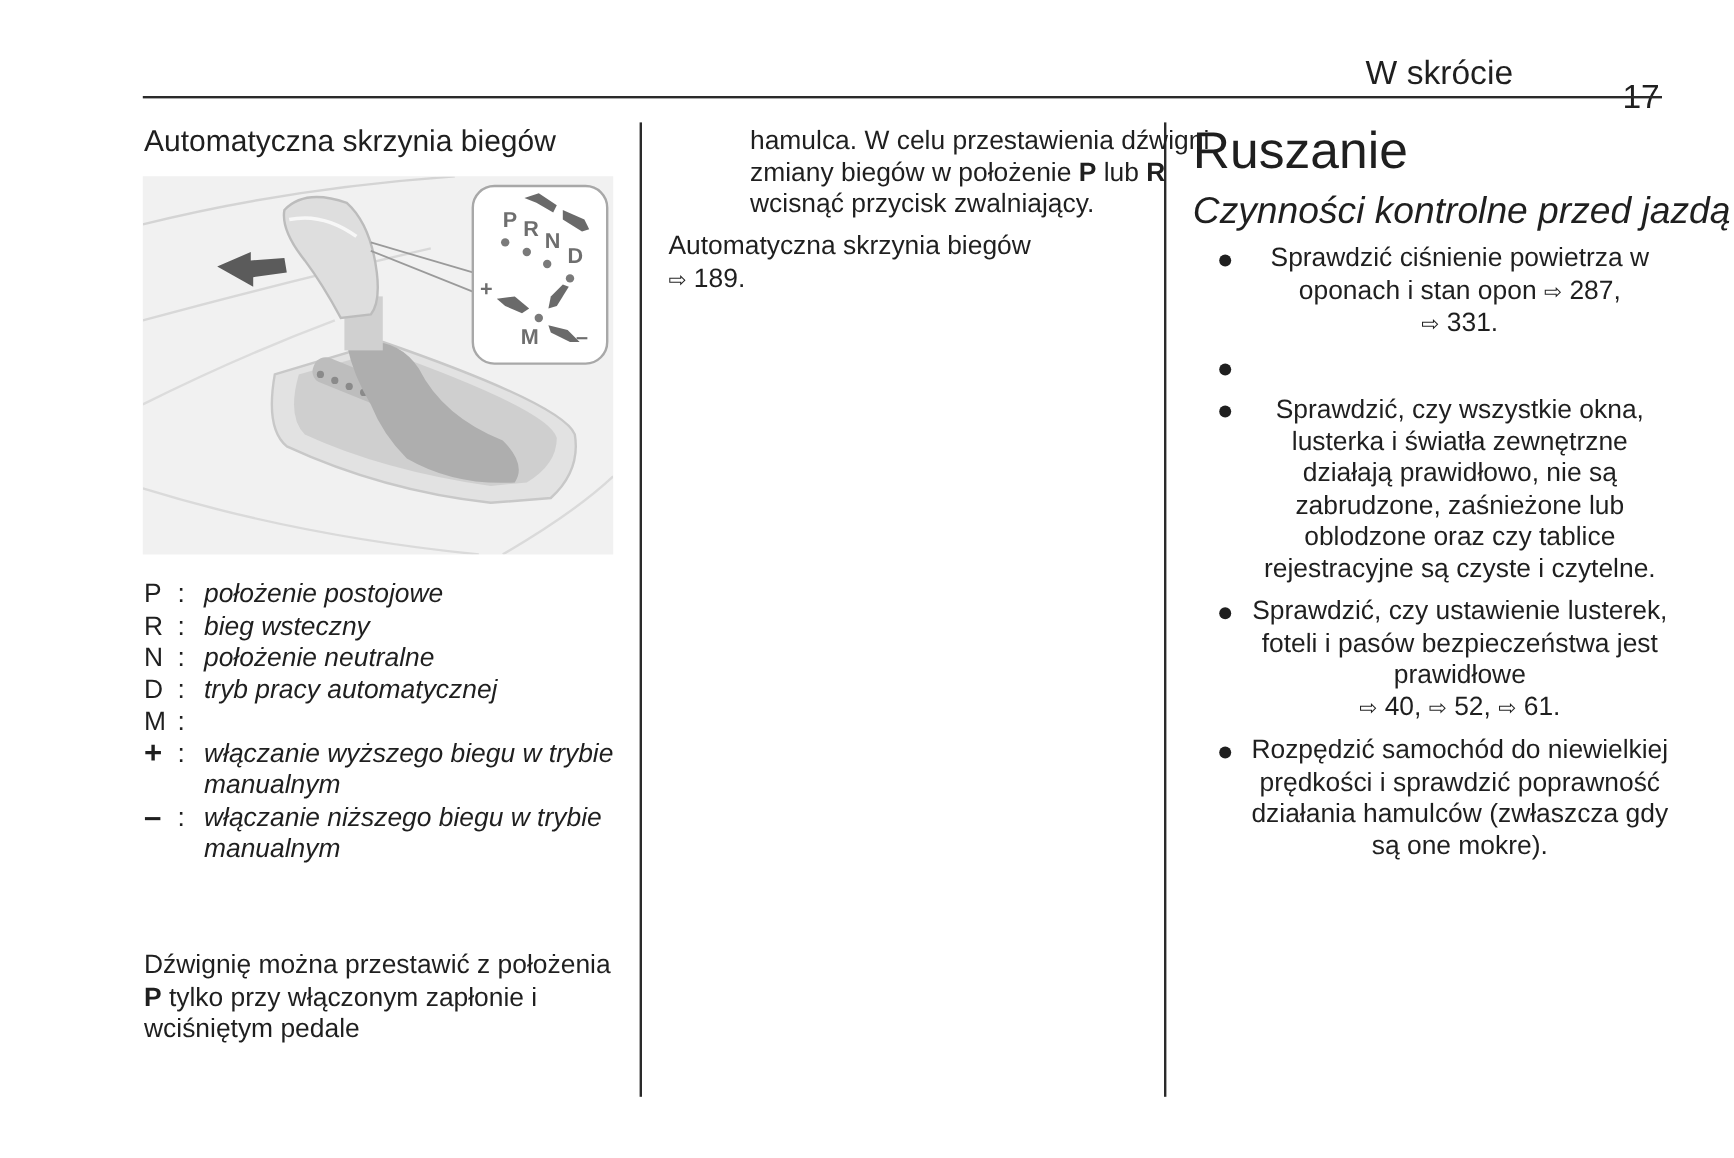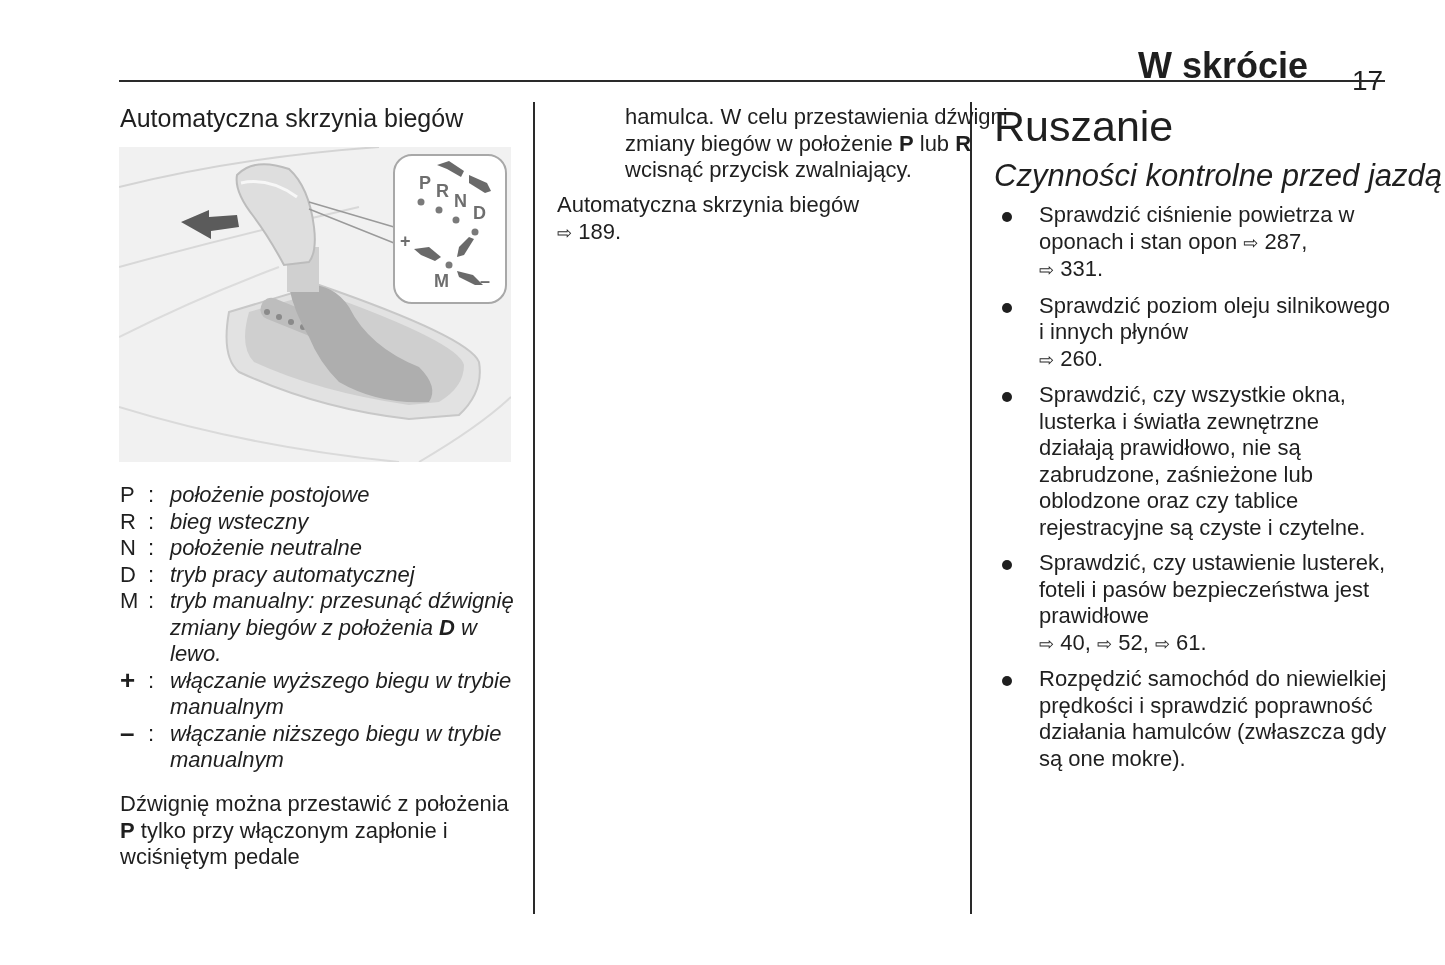--- a/index.html
+++ b/index.html
@@ -1,19 +1,19 @@
 <!DOCTYPE html>
 <html><head>
 <meta charset="utf-8">
 <style>
   html, body { margin: 0; padding: 0; background: #ffffff; }
   body { width: 1445px; height: 965px; position: relative; overflow: hidden;
          font-family: "Liberation Sans", sans-serif; color: #1f1f1f; }
   .abs { position: absolute; }
-  .hdr-title { left: 1138px; top: 45px; font-size: 36px; font-weight: bold; }
+  .hdr-title { left: 1138px; top: 45px; font-size: 28px; }
   .hdr-page { left: 1352px; top: 45px; font-size: 28px; margin-top: 20px; }
   .hdr-rule { left: 119px; top: 80px; width: 1266px; height: 2px; background: #2a2a2a; }
   .vrule { width: 2px; background: #2a2a2a; }
   .vr1 { left: 533px; top: 102px; height: 812px; }
   .vr2 { left: 970px; top: 102px; height: 812px; }
 
   .col1-title { left: 120px; top: 104px; font-size: 25px; }
   .figure { left: 119px; top: 147px; width: 392px; height: 315px; background: #efefef; overflow: hidden; }
 
   .legend { left: 120px; top: 482px; width: 400px; font-size: 22px; line-height: 26.5px; }
@@ -23,21 +23,21 @@
   .lg-text { flex: 1; font-style: italic; }
 
   .para { font-size: 22px; line-height: 26.5px; }
   .col1-para { left: 120px; top: 791px; width: 400px; }
   .col2-para1 { left: 577px; top: 104px; width: 400px; margin-left: 48px; }
   .col2-para2 { left: 557px; top: 192px; width: 400px; }
   b.k { font-weight: bold; }
 
   .col3-title { left: 994px; top: 102px; font-size: 43px; }
   .col3-sub { left: 994px; top: 158px; font-size: 31px; font-style: italic; }
-  .bullets { left: 994px; top: 202px; width: 400px; font-size: 22px; line-height: 26.5px; }
+  .bullets { left: 994px; top: 202px; width: 400px; font-size: 22px; line-height: 26.5px; text-align: center; }
   .bullet { display: flex; margin-bottom: 9px; }
   .bullet-dot { width: 45px; flex: 0 0 45px; padding-left: 8px; box-sizing: border-box; }
   .bullet-dot span { display: inline-block; width: 10px; height: 10px; border-radius: 50%; background: #1f1f1f; }
   .bullet-text { flex: 1; }
   .xref { font-size: 18px; }
 </style>
 </head>
 <body>
 
 <div class="abs hdr-title">W skrócie</div>
@@ -125,21 +125,20 @@
     <span class="lg-text">położenie neutralne</span>
   </div>
   <div class="lg-row">
     <span class="lg-key">D</span>
     <span class="lg-colon">:</span>
     <span class="lg-text">tryb pracy automatycznej</span>
   </div>
   <div class="lg-row">
     <span class="lg-key">M</span>
     <span class="lg-colon">:</span>
-    <span class="lg-text"><span>tryb manualny: przesunąć dźwignię zmiany biegów z położenia </span><b class="k">D</b><span> w lewo.</span></span>
   </div>
   <div class="lg-row">
     <span class="lg-key" style="font-weight:bold;font-size:26px;line-height:24px;">+</span>
     <span class="lg-colon">:</span>
     <span class="lg-text">włączanie wyższego biegu w trybie manualnym</span>
   </div>
   <div class="lg-row">
     <span class="lg-key" style="font-weight:bold;font-size:26px;line-height:24px;">–</span>
     <span class="lg-colon">:</span>
     <span class="lg-text">włączanie niższego biegu w trybie manualnym</span>
@@ -155,21 +154,20 @@
 <div class="abs col3-title">Ruszanie</div>
 <div class="abs col3-sub">Czynności kontrolne przed jazdą</div>
 
 <div class="abs bullets">
   <div class="bullet">
     <div class="bullet-dot"><span></span></div>
     <div class="bullet-text"><span>Sprawdzić ciśnienie powietrza w oponach i stan opon </span><span class="xref">⇨</span> <span>287,</span><br><span class="xref">⇨</span> <span>331.</span></div>
   </div>
   <div class="bullet">
     <div class="bullet-dot"><span></span></div>
-    <div class="bullet-text"><span>Sprawdzić poziom oleju silnikowego i innych płynów </span><br><span class="xref">⇨</span> <span>260.</span></div>
   </div>
   <div class="bullet">
     <div class="bullet-dot"><span></span></div>
     <div class="bullet-text">Sprawdzić, czy wszystkie okna, lusterka i światła zewnętrzne działają prawidłowo, nie są zabrudzone, zaśnieżone lub oblodzone oraz czy tablice rejestracyjne są czyste i czytelne.</div>
   </div>
   <div class="bullet">
     <div class="bullet-dot"><span></span></div>
     <div class="bullet-text"><span>Sprawdzić, czy ustawienie lusterek, foteli i pasów bezpieczeństwa jest prawidłowe </span><br><span class="xref">⇨</span> <span>40,</span> <span class="xref">⇨</span> <span>52,</span> <span class="xref">⇨</span> <span>61.</span></div>
   </div>
   <div class="bullet">

